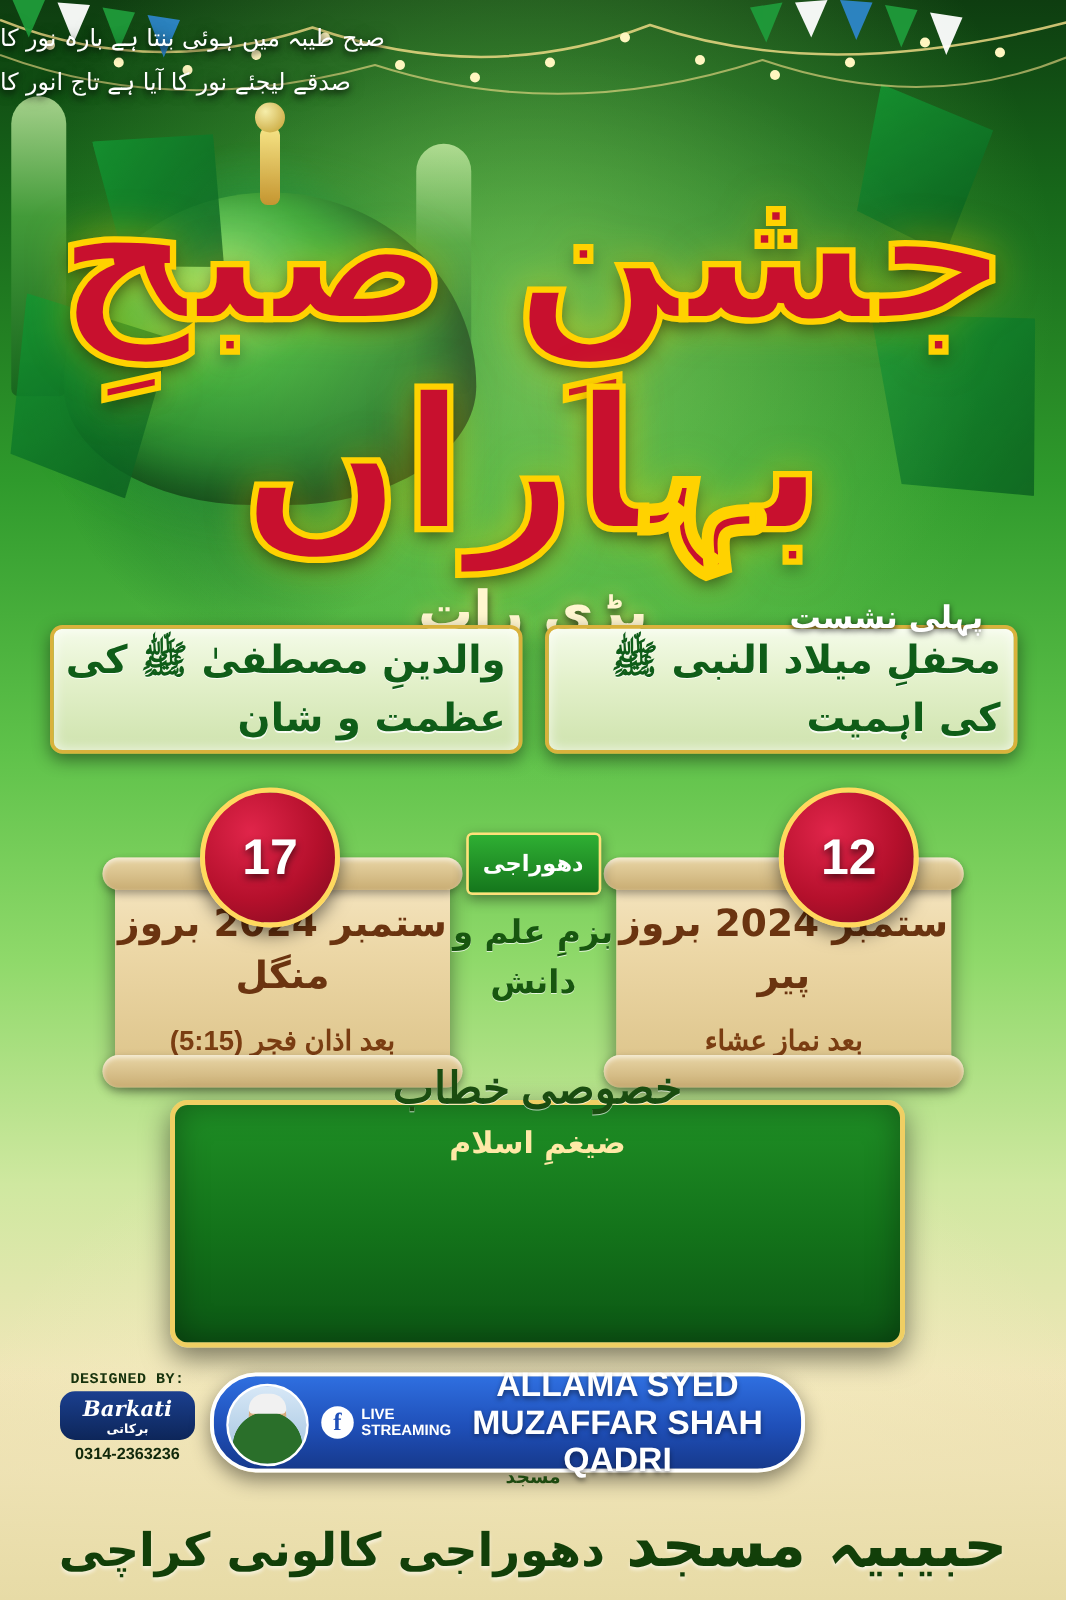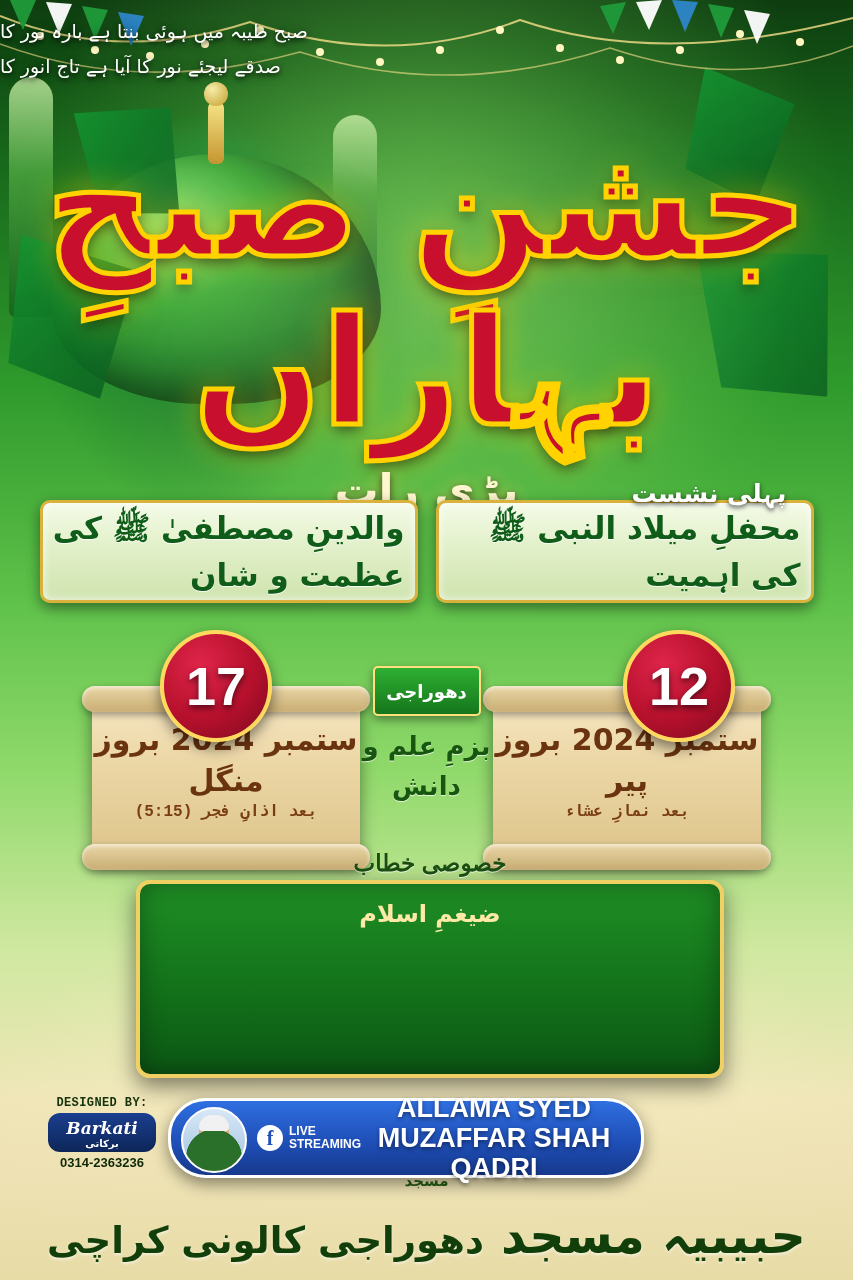--- a/index.html
+++ b/index.html
@@ -241,41 +241,41 @@
   .scroll.right { right: 92px; }
   .scroll.left { left: 92px; }
   .scroll-date {
     font-family: "DejaVu Sans", sans-serif;
     font-size: 30px;
     font-weight: bold;
     color: #6b3410;
     line-height: 1.35;
   }
   .scroll-time {
-    margin-top: 0;
-    font-family: Liberation Mono, monospace;
-    font-size: 16px;
+    margin-top: 19px;
+    font-family: Liberation Sans, sans-serif;
+    font-size: 22px;
     font-weight: bold;
     color: #7a3d12;
   }
   .daybadge {
     position: absolute;
     top: 0;
     width: 104px;
     height: 104px;
     border-radius: 50%;
     background: radial-gradient(circle at 35% 30%, #e0254a 0%, #b5102c 55%, #7c0a1e 100%);
     border: 4px solid #ffd95e;
     box-shadow: 0 6px 14px rgba(0,0,0,0.5);
     display: flex;
     align-items: center;
     justify-content: center;
     color: #ffffff;
     font-family: "Liberation Sans", sans-serif;
-    font-size: 54px;
+    font-size: 40px;
     font-weight: bold;
     text-shadow: 0 3px 6px rgba(0,0,0,0.6);
   }
   .daybadge.right { right: 118px; }
   .daybadge.left { left: 160px; }
 
   .mid-tag {
     position: absolute;
     left: 50%;
     top: 36px;
@@ -324,22 +324,22 @@
     box-shadow: 0 8px 22px rgba(0,0,0,0.5), inset 0 0 26px rgba(0,0,0,0.35);
     z-index: 8;
     direction: rtl;
     text-align: center;
   }
   .speaker-kicker {
     position: absolute;
     top: -34px;
     left: 0;
     width: 100%;
-    font-family: Liberation Sans, sans-serif;
-    font-size: 23px;
+    font-family: Liberation Serif, serif;
+    font-size: 35px;
     font-weight: bold;
     color: #1a4d10;
     text-shadow: 0 1px 0 rgba(255,255,255,0.65);
     text-align: center;
   }
   .speaker-title {
     margin-top: 16px;
     font-family: "DejaVu Sans", sans-serif;
     font-size: 24px;
     font-weight: bold;

